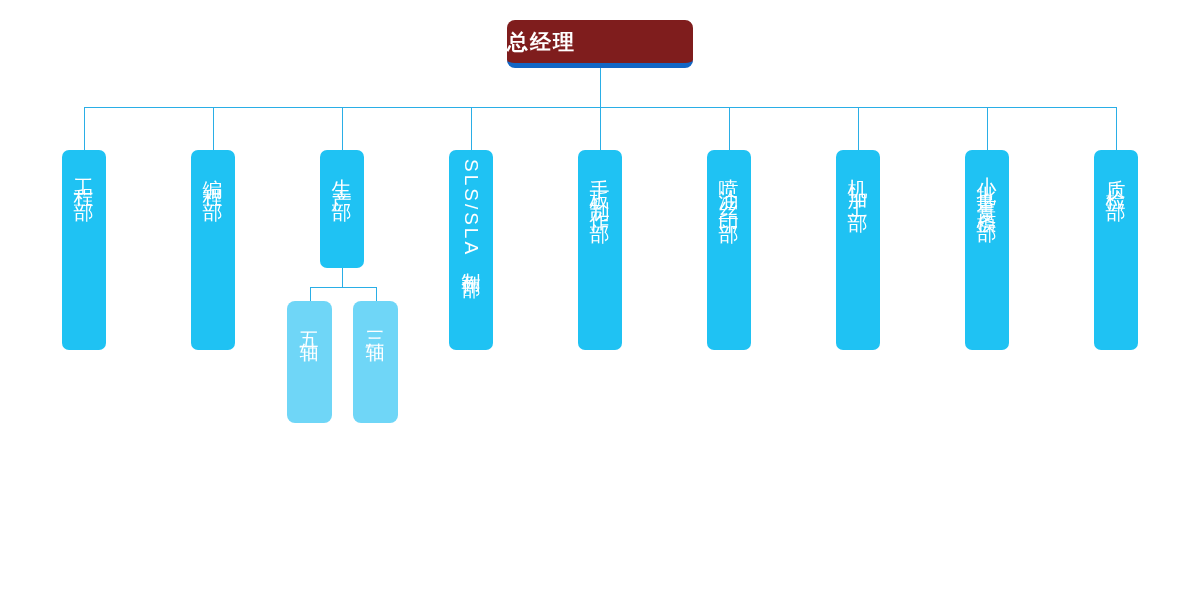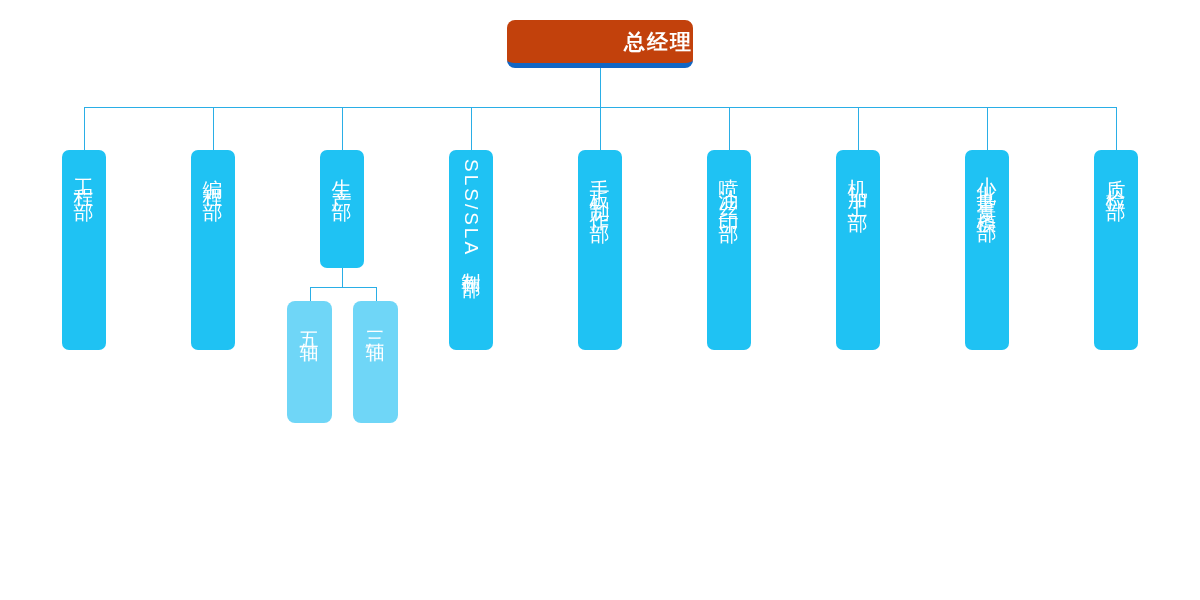--- a/index.html
+++ b/index.html
@@ -44,26 +44,26 @@
   #child-drop-0 { left: 310px; top: 287px; height: 14px; }
   #child-drop-1 { left: 376px; top: 287px; height: 14px; }
 
   
   .root-node {
     position: absolute;
     left: 507px;
     top: 20px;
     width: 186px;
     height: 43px;
-    background: #c2410c;
+    background: #7f1d1d;
     border-bottom: 5px solid #1166c5;
     border-radius: 8px;
     display: flex;
     align-items: center;
-    justify-content: flex-end;
+    justify-content: flex-start;
     color: #ffffff;
     font-size: 21px;
     font-weight: bold;
     letter-spacing: 2px;
     cursor: pointer;
     box-sizing: content-box;
   }
 
   
   .dept {

